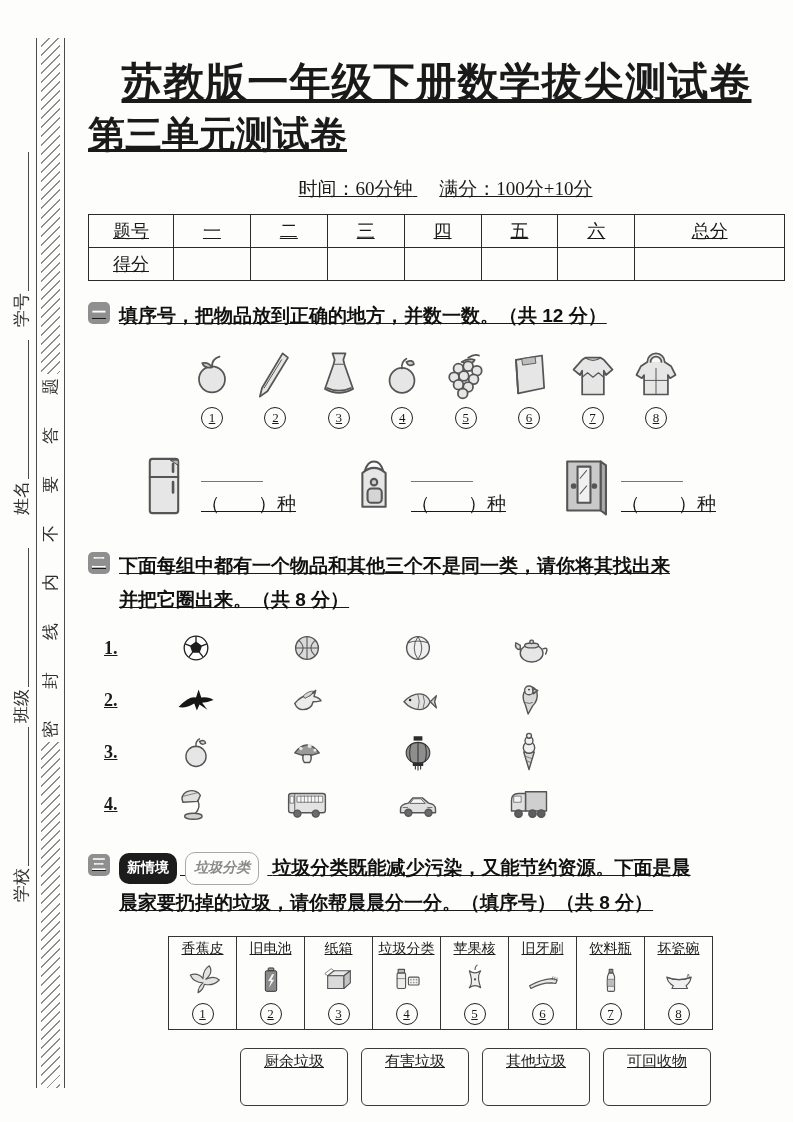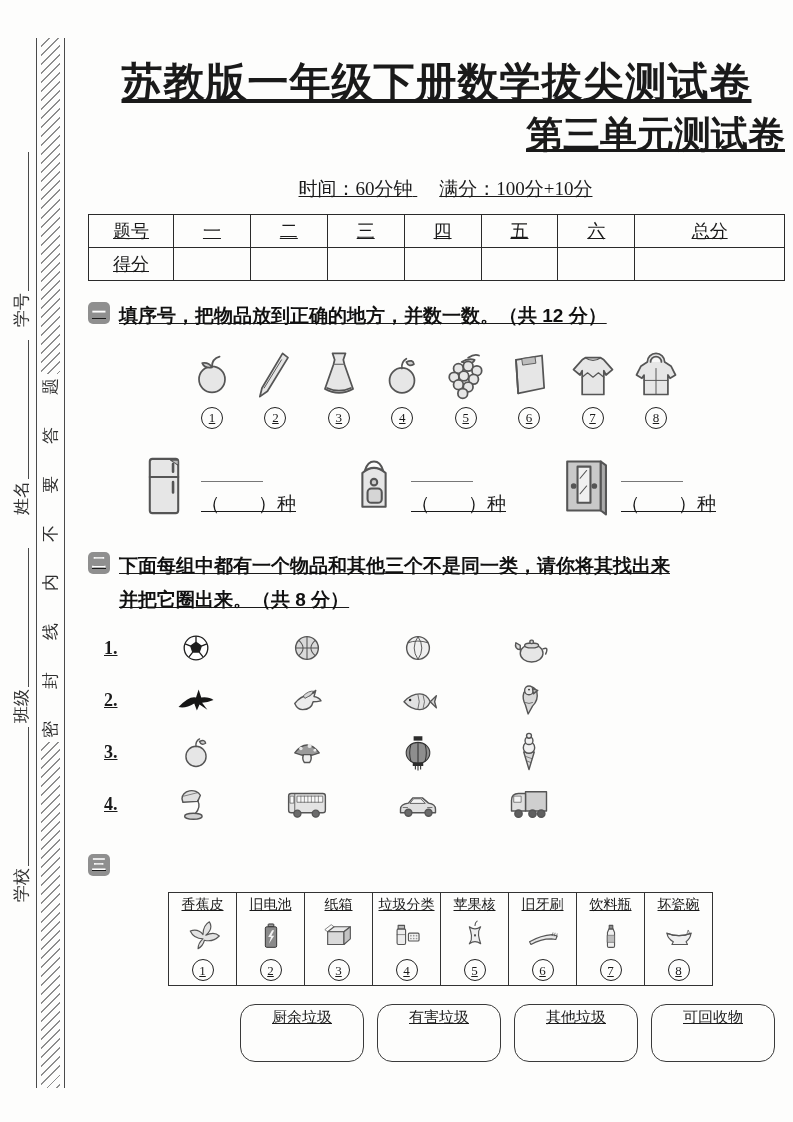--- a/index.html
+++ b/index.html
@@ -18,21 +18,21 @@
   .seal-chars span{display:block;transform:rotate(-90deg);font-size:17px;color:#2e2e2e;line-height:1;}
   .field{position:absolute;left:-66px;width:175px;height:21px;display:flex;align-items:flex-end;
          transform:rotate(-90deg);transform-origin:50% 50%;}
   .field .f-label{font-size:17px;color:#2e2e2e;line-height:1.1;white-space:nowrap;}
   .field .f-line{flex:1;border-bottom:1.2px solid #4a4a4a;margin:0 0 3px 2px;}
   .f-pos-0{top:229px;} .f-pos-1{top:417px;} .f-pos-2{top:625px;} .f-pos-3{top:804px;}
 
   
   .main{position:absolute;left:88px;top:0;width:697px;text-decoration:underline;}
   .title1{margin:60px 0 0;text-align:center;font-size:41px;font-weight:bold;letter-spacing:1px;line-height:1.1;}
-  .title2{margin:10px 0 0;text-align:right;font-size:37px;font-weight:bold;line-height:1.1;}
+  .title2{margin:10px 0 0;text-align:left;font-size:37px;font-weight:bold;line-height:1.1;}
   .meta{margin-top:20px;text-align:center;font-size:19px;padding-right:4px;}
   .meta span{margin-left:22px;}
 
   table.score{width:100%;border-collapse:collapse;margin-top:12px;}
   table.score td{border:1.4px solid #2a2a2a;height:32px;text-align:center;font-size:18px;padding:0;}
   td.score-label{width:84px;}
 
   
   .sec-head{display:flex;align-items:flex-start;gap:9px;margin-top:0;}
   .badge{flex:none;width:22px;height:22px;margin-top:3px;background:#8f8f8f;border-radius:5px;
@@ -76,22 +76,22 @@
   .pill-light{display:inline-block;border:1.2px solid #a8a8a8;border-radius:10px;
               padding:2px 8px 3px;font-size:14px;color:#8a8a8a;font-style:italic;
               margin-right:8px;vertical-align:2px;}
   table.trash{border-collapse:collapse;margin:16px 0 0 80px;border-radius:26px;}
   table.trash td{border:1.2px solid #333;width:63px;padding:3px 2px 4px;text-align:center;vertical-align:top;}
   .t-label{font-size:14px;white-space:nowrap;}
   .t-icon{height:40px;display:flex;align-items:center;justify-content:center;margin-top:2px;}
   .t-icon svg{display:block;}
   table.trash .circ{margin:3px auto 0;}
   .categories{display:flex;gap:13px;margin:18px 0 0 152px;}
-  .cat-box{width:82px;height:50px;border:1.4px solid #3a3a3a;border-radius:15px;
-           padding:3px 20px;font-size:15px;text-align:center;line-height:1.25;}
+  .cat-box{width:82px;height:50px;border:1.4px solid #3a3a3a;border-radius:6px;
+           padding:3px 12px;font-size:15px;text-align:center;line-height:1.25;}
 </style>
 </head>
 <body>
 
 <div class="page">
 
   <aside>
     <div id="student-fields">
         <div class="field f-pos-0">
           <span class="f-label">学号</span>
@@ -541,20 +541,28 @@
                   </g>
                 </svg>
               </span>
             </div>
           </div>
         </div>
       </div>
 
     <div class="sec-head sec3-head">
       <span class="badge">三</span>
+      <div class="sec-text">
+        <div>
+          <span class="pill-dark">新情境</span>
+          <span class="pill-light">垃圾分类</span>
+          <span>垃圾分类既能减少污染，又能节约资源。下面是晨</span>
+        </div>
+        <div>晨家要扔掉的垃圾，请你帮晨晨分一分。（填序号）（共 8 分）</div>
+      </div>
     </div>
     <table class="trash">
       <tbody>
           <tr id="trash-row">
             <td>
               <div class="t-label">香蕉皮</div>
               <div class="t-icon">
                 <span class="icon" style="width: 34px; height: 36px;">
                   <svg viewBox="0 0 48 48" width="100%" height="100%">
                     <g fill="#e6e6e6" stroke="#555" stroke-width="1.6" stroke-linejoin="round" stroke-linecap="round">

